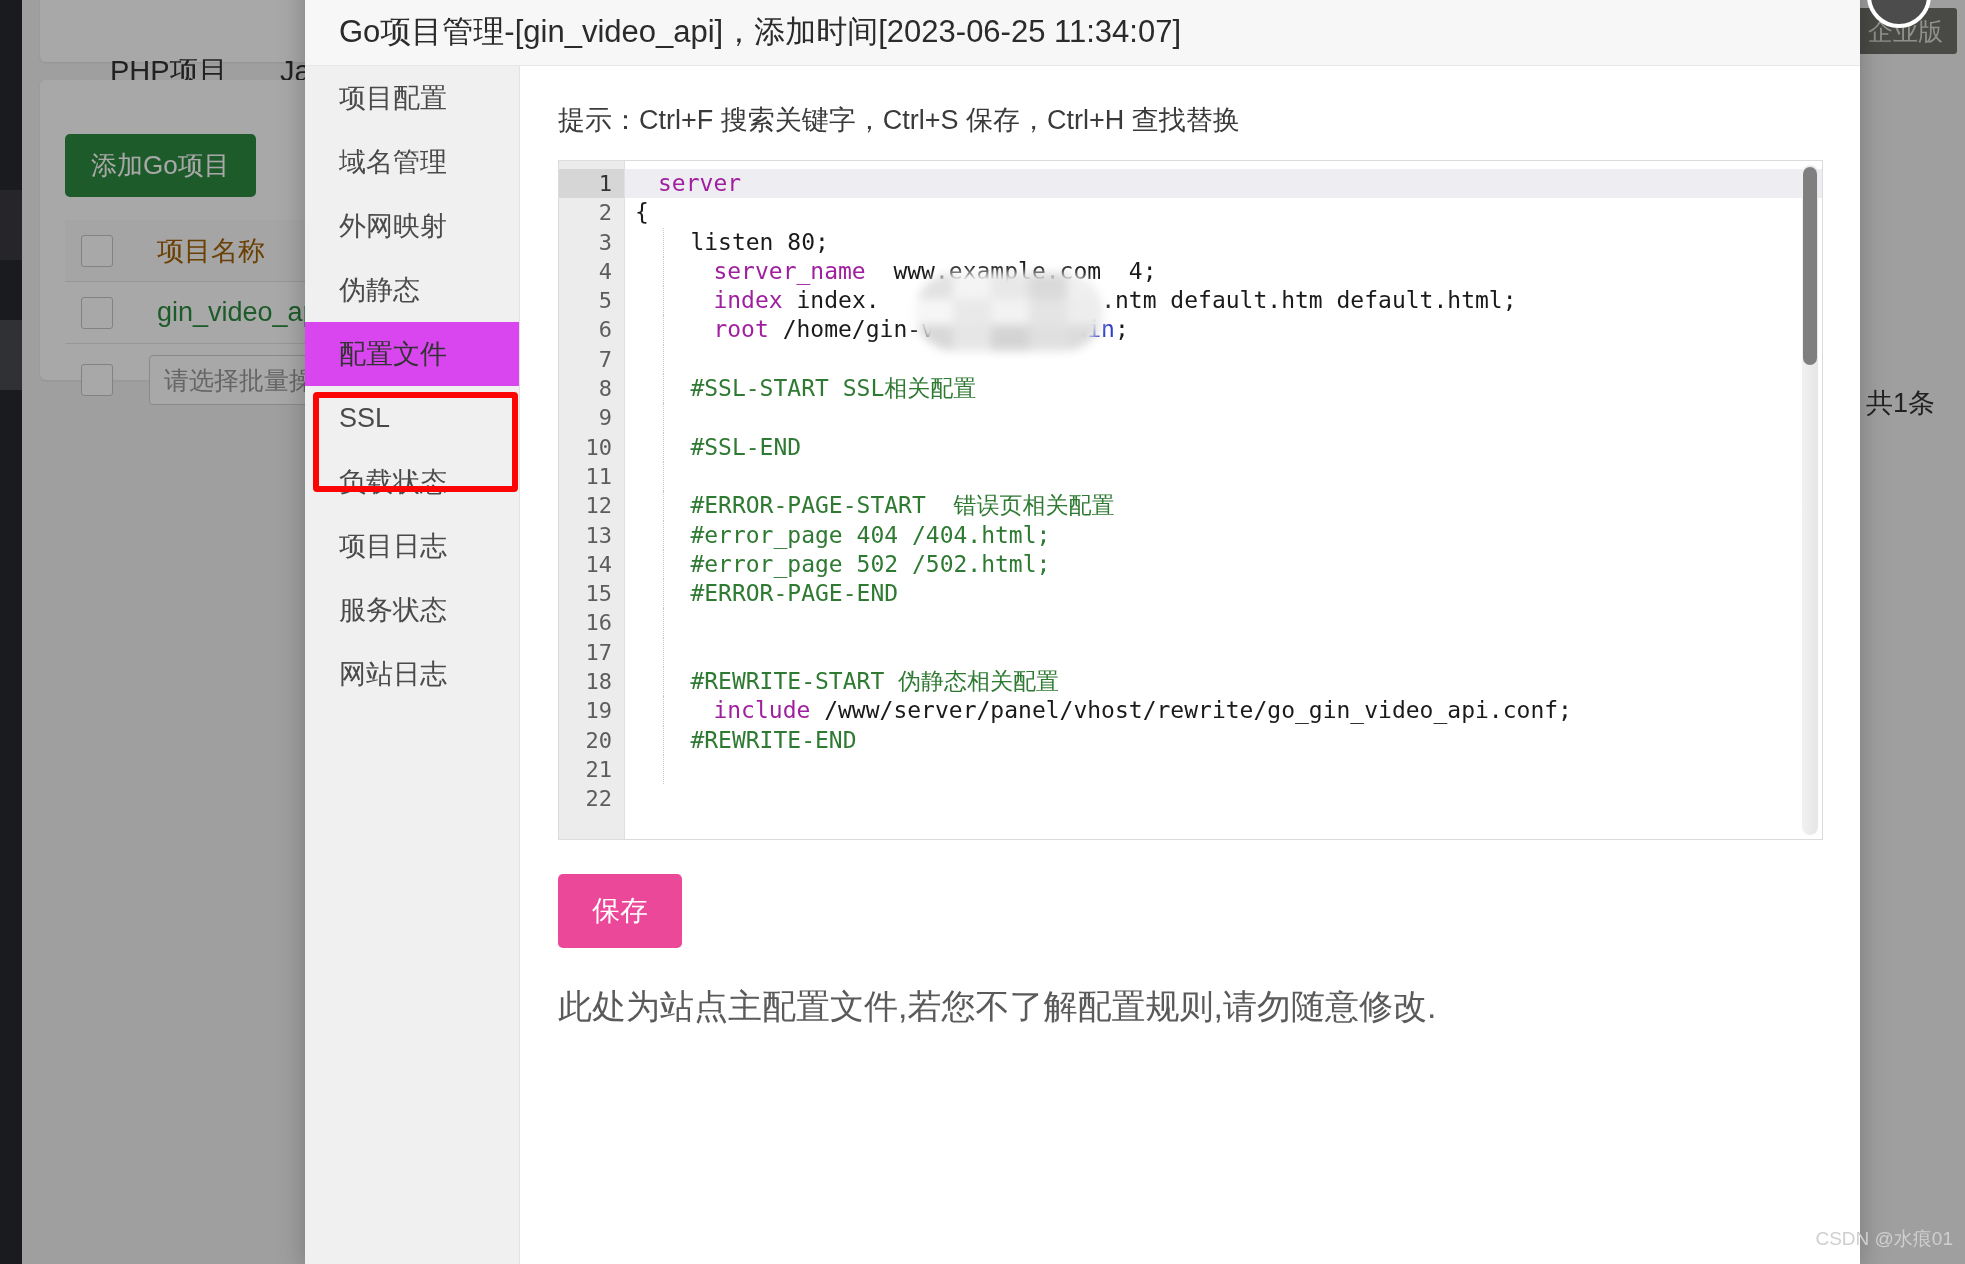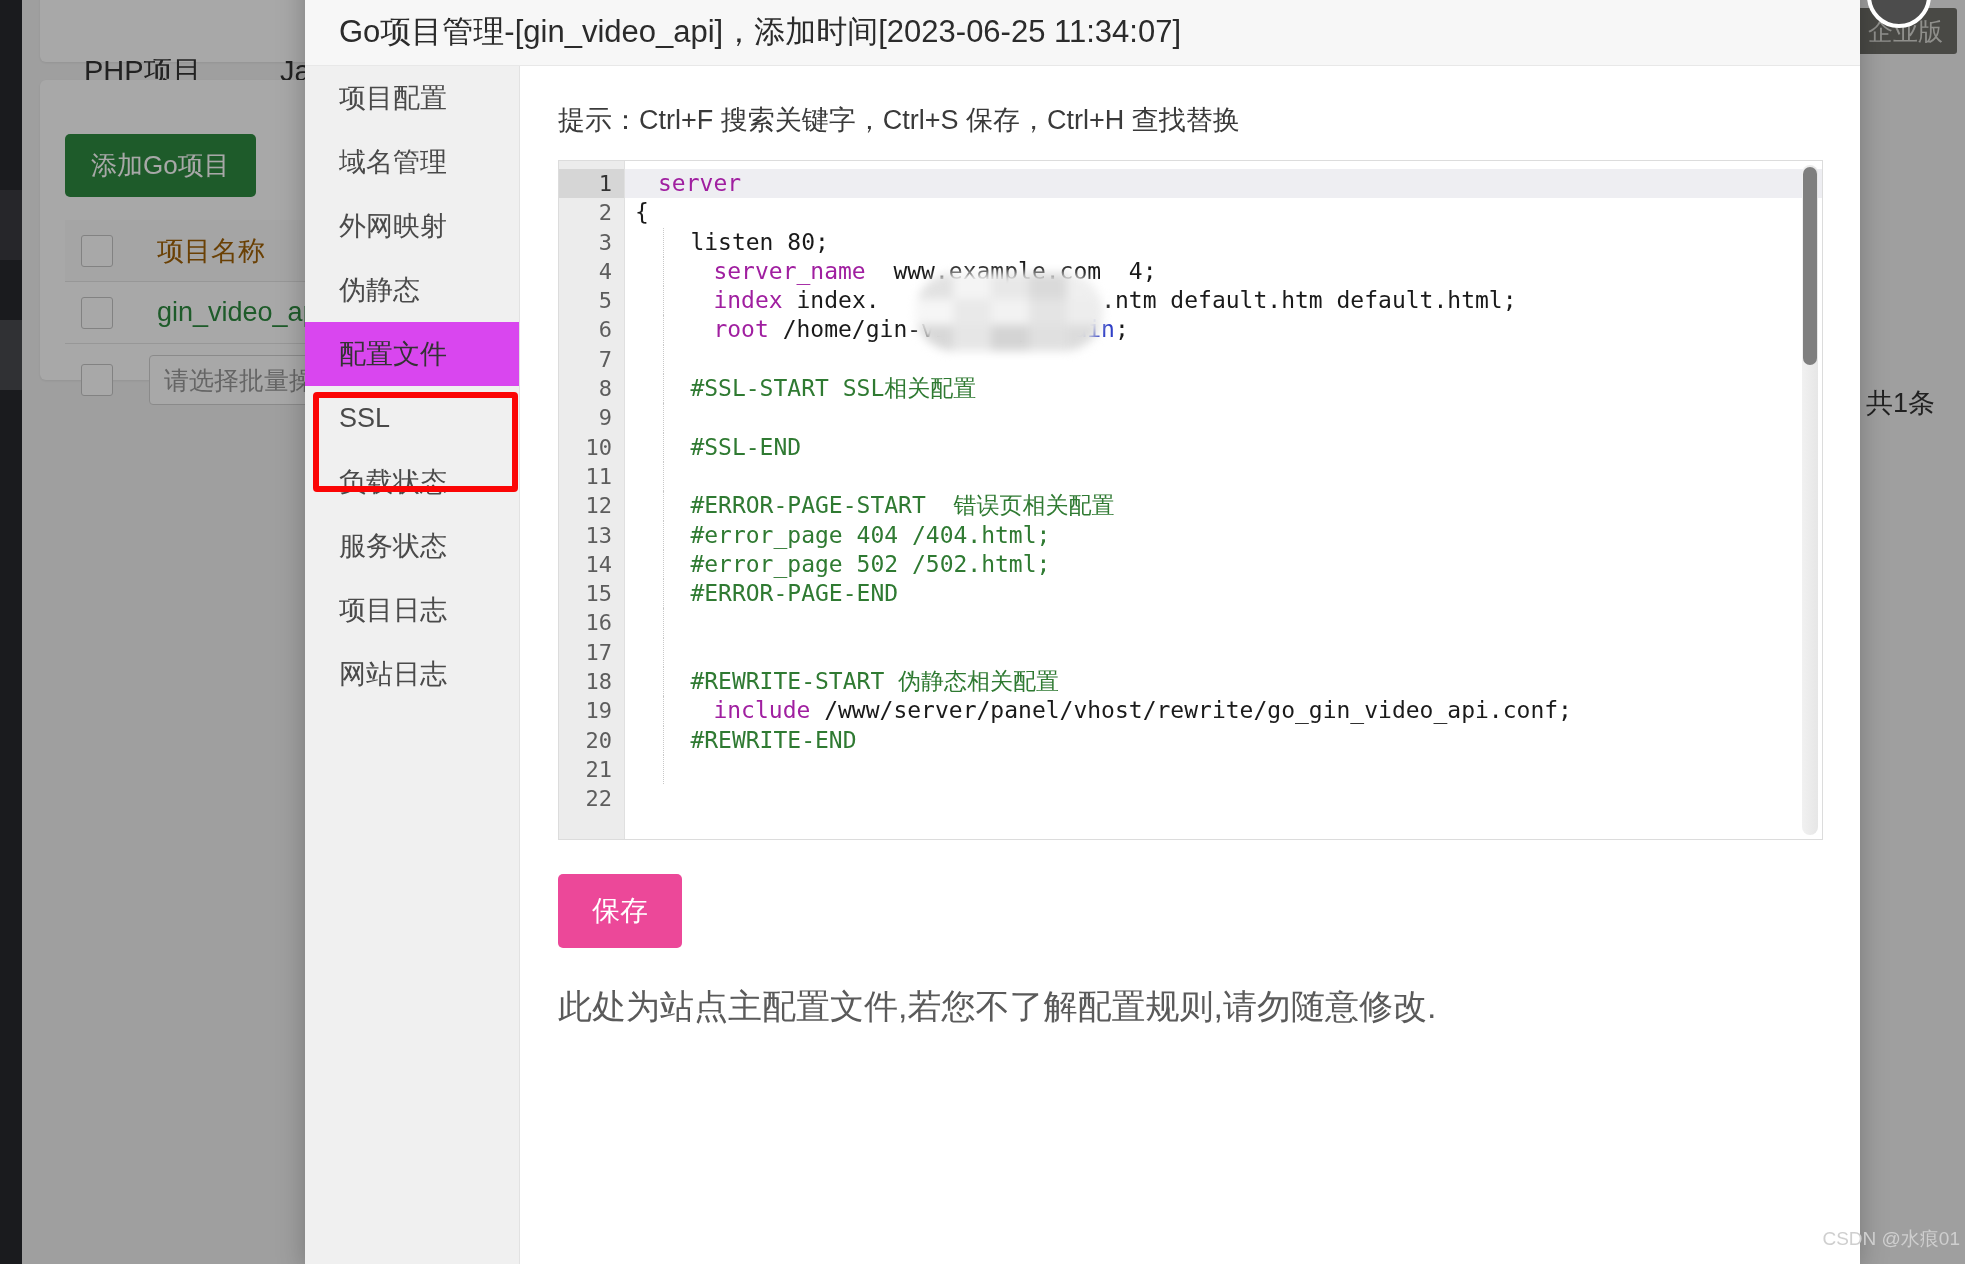--- a/index.html
+++ b/index.html
@@ -203,36 +203,36 @@
   }
 
   .annot-box {
     position: absolute;
     left: 313px; top: 392px; width: 205px; height: 100px;
     border: 6px solid #fb0505; border-radius: 4px;
     z-index: 40; pointer-events: none;
   }
 
   .watermark {
-    position: absolute; right: 5px; bottom: 12px;
+    position: absolute; right: 12px; bottom: 12px;
     font-size: 19px; color: #cfcfcf; z-index: 60; white-space: nowrap;
   }
 </style>
 </head>
 <body>
 
 <div id="root">
 
   <div class="bg-page">
     <div class="bg-railleft"></div>
     <div class="bg-rail-seg" style="top:190px;height:70px;"></div>
     <div class="bg-rail-seg" style="top:320px;height:70px;background:#4a4b50;"></div>
 
     <div class="bg-tabcard"></div>
-    <div class="bg-tab" style="left:84px;">PHP项目</div>
+    <div class="bg-tab" style="left:110px;">PHP项目</div>
     <div class="bg-tab" style="left:280px;">Java项目</div>
 
     <div class="bg-maincard"></div>
     <div class="bg-addbtn">添加Go项目</div>
 
     <div class="bg-row head">
       <div class="bg-chk"></div>
       <div class="bg-cell">项目名称</div>
     </div>
     <div class="bg-row item">
@@ -262,22 +262,22 @@
     <div class="modal-body">
 
       <div class="side">
         <div class="side-item">项目配置</div>
         <div class="side-item">域名管理</div>
         <div class="side-item">外网映射</div>
         <div class="side-item">伪静态</div>
         <div class="side-item active">配置文件</div>
         <div class="side-item">SSL</div>
         <div class="side-item">负载状态</div>
+        <div class="side-item">项目日志</div>
         <div class="side-item">服务状态</div>
-        <div class="side-item">项目日志</div>
         <div class="side-item">网站日志</div>
       </div>
 
       <div class="content">
         <div class="hint">提示：Ctrl+F 搜索关键字，Ctrl+S 保存，Ctrl+H 查找替换</div>
 
         <div class="editor">
           <div class="gutter" id="gutter">
               <div class="ln active">1</div>
               <div class="ln">2</div>

